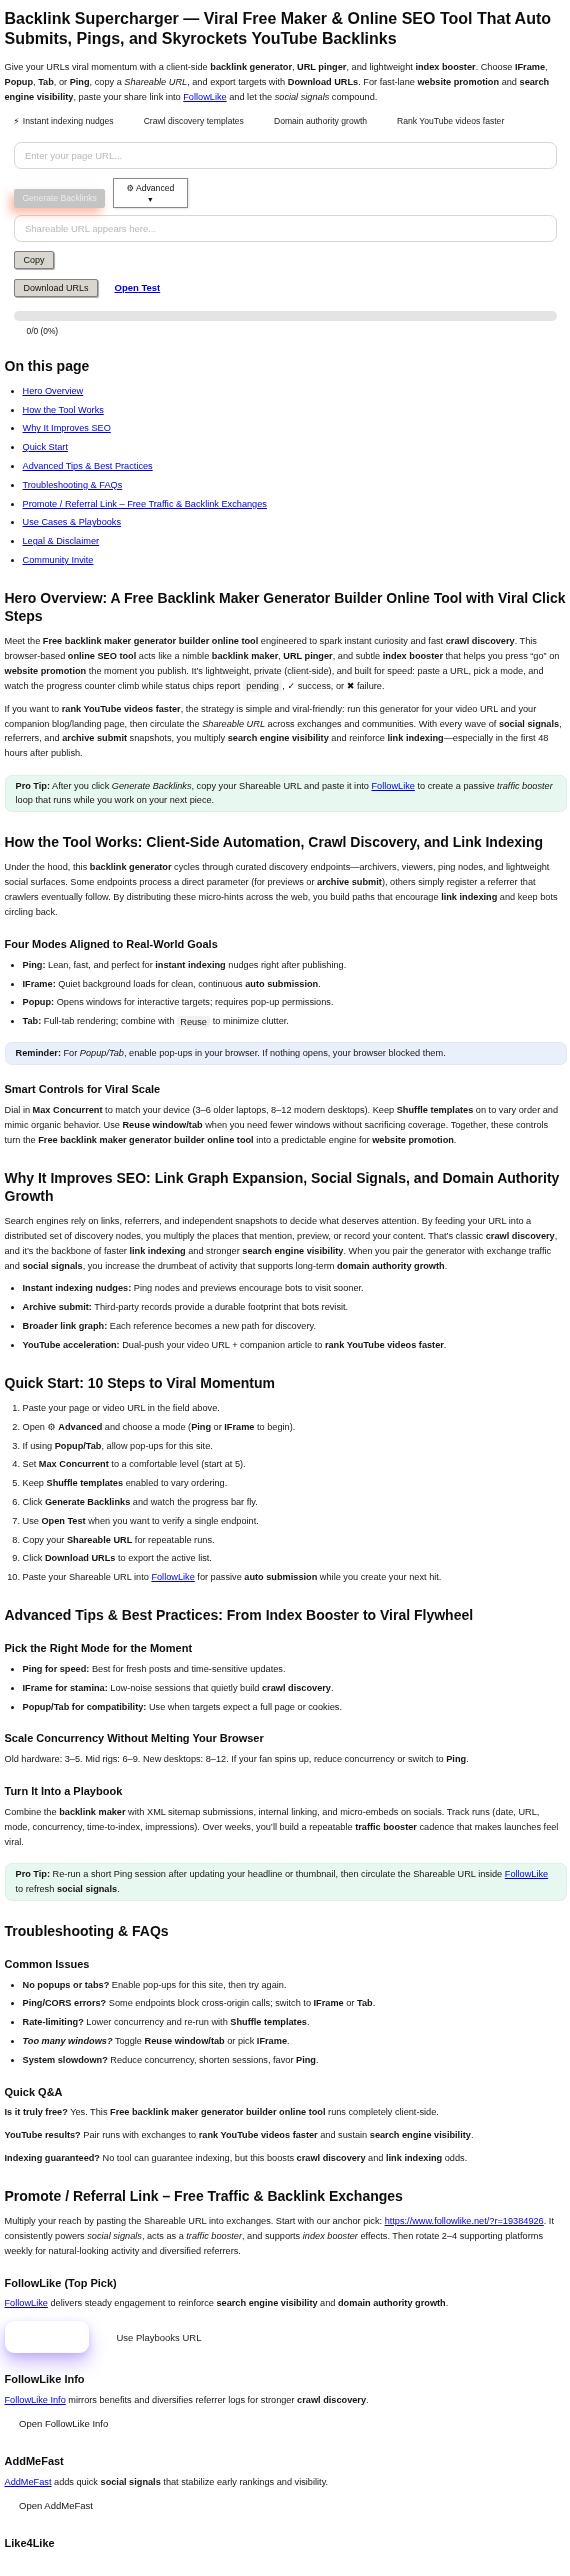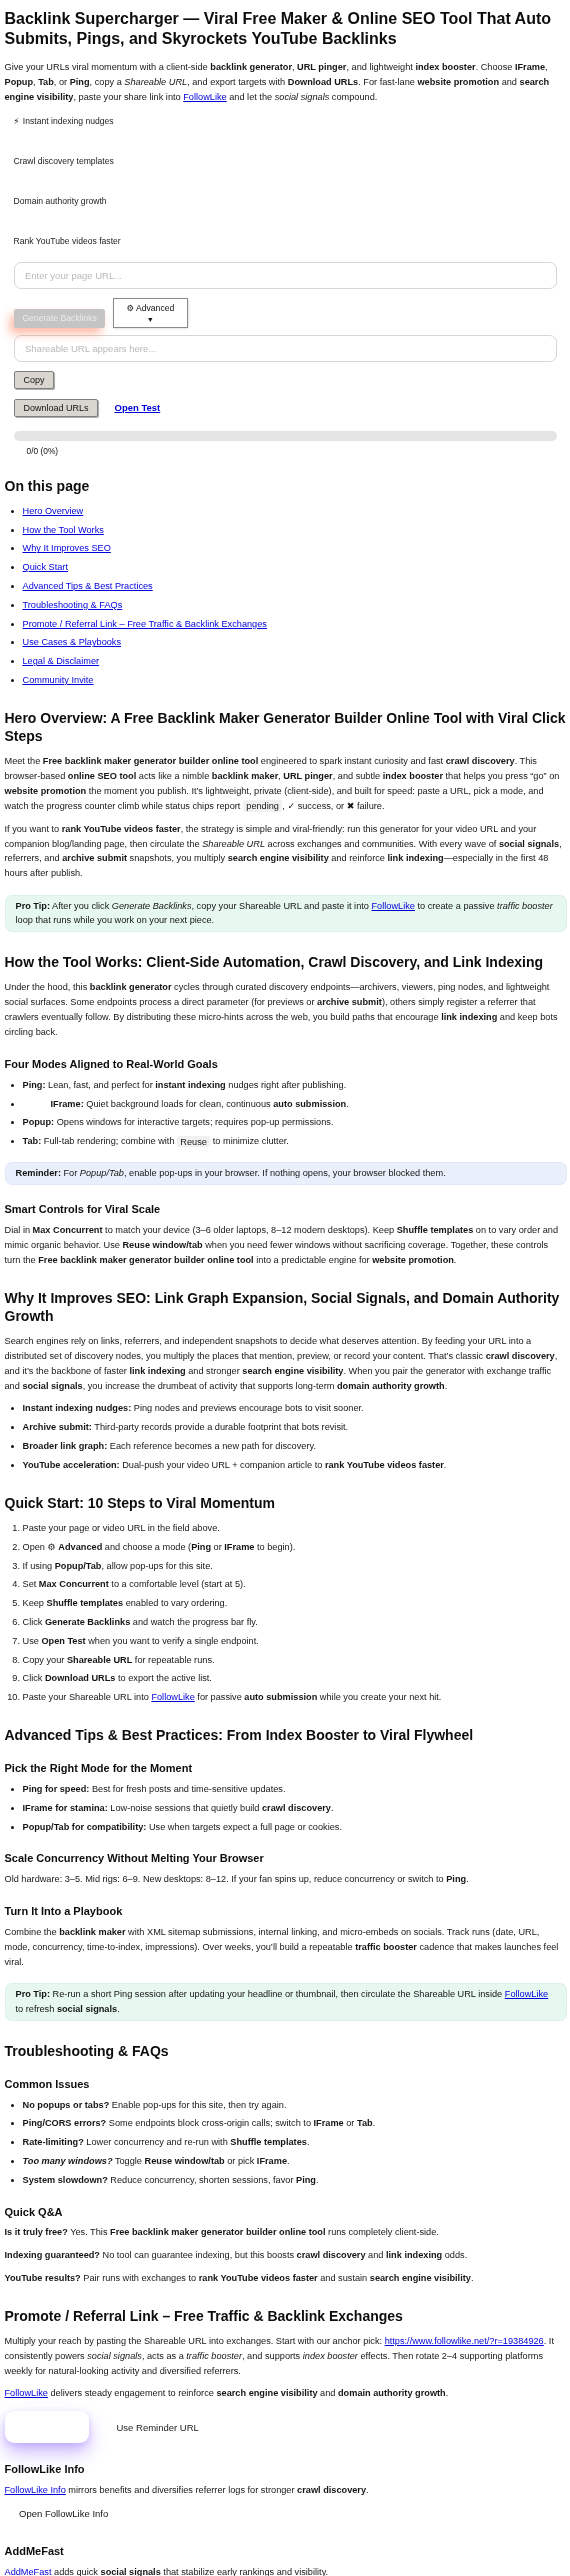--- a/index.html
+++ b/index.html
@@ -8,21 +8,21 @@
   h1{font-size:16px;line-height:1.28;margin:3.3px 0 10px;color:#0d0d0d;}
   h2{font-size:14px;line-height:1.3;margin:21px 0 9px;color:#0d0d0d;}
   h3{font-size:11px;margin:18px 0 7.8px;color:#0d0d0d;}
   p,li{font-size:9.2px;line-height:1.62;color:#161616;}
   p{margin:7.8px 0;}
   ul,ol{margin:7.8px 0;padding-left:18px;}
   li{margin:3.9px 0;}
   .lnk{color:#0000dd;text-decoration:underline;cursor:pointer;}
   .chipbg{background:#f1f1f1;border-radius:2.2px;padding:0.6px 3.3px;}
   .intro{font-size:9.2px;}
-  .chips{display:flex;gap:30px;margin:11px 0 16.7px;padding-left:9px;font-size:8.6px;color:#222;flex-direction:column;}
+  .chips{display:flex;gap:30px;margin:11px 0 16.7px;padding-left:9px;font-size:8.6px;color:#222;}
   .chip{white-space:nowrap;}
   .bolt{margin-right:3.3px;}
   .tool-input{display:block;width:calc(100% - 19px);margin:0 9.5px 9px;height:27px;
     border:0.8px solid #d6d6d6;border-radius:7.2px;padding:0 10px;font-size:9.5px;color:#333;
     box-sizing:border-box;font-family:inherit;outline:none;}
   .tool-input::placeholder{color:#b9b9b9;}
   .ctrl-row{display:flex;align-items:flex-end;gap:7.8px;margin:2.2px 9.5px 7.8px;}
   .gen-btn{background:#c4c4c4;color:#ececec;border:none;border-radius:2.2px;
     padding:4.5px 8.4px;font-size:8.6px;font-family:inherit;cursor:pointer;
     box-shadow:-3.9px 5.6px 10px rgba(255,99,54,.45);}
@@ -105,21 +105,21 @@
       </ul>
       <h2>Hero Overview: A Free Backlink Maker Generator Builder Online Tool with Viral Click Steps</h2>
       <p><span>Meet the </span><span style="font-weight: bold;">Free backlink maker generator builder online tool</span><span> engineered to spark instant curiosity and fast </span><span style="font-weight: bold;">crawl discovery</span><span>. This browser-based </span><span style="font-weight: bold;">online SEO tool</span><span> acts like a nimble </span><span style="font-weight: bold;">backlink maker</span><span>, </span><span style="font-weight: bold;">URL pinger</span><span>, and subtle </span><span style="font-weight: bold;">index booster</span><span> that helps you press “go” on </span><span style="font-weight: bold;">website promotion</span><span> the moment you publish. It’s lightweight, private (client-side), and built for speed: paste a URL, pick a mode, and watch the progress counter climb while status chips report </span><span class="chipbg">pending</span><span>, ✓ success, or ✖ failure.</span></p>
       <p><span>If you want to </span><span style="font-weight: bold;">rank YouTube videos faster</span><span>, the strategy is simple and viral-friendly: run this generator for your video URL and your companion blog/landing page, then circulate the </span><span style="font-style: italic;">Shareable URL</span><span> across exchanges and communities. With every wave of </span><span style="font-weight: bold;">social signals</span><span>, referrers, and </span><span style="font-weight: bold;">archive submit</span><span> snapshots, you multiply </span><span style="font-weight: bold;">search engine visibility</span><span> and reinforce </span><span style="font-weight: bold;">link indexing</span><span>—especially in the first 48 hours after publish.</span></p>
       <div class="tip"><span style="font-weight: bold;">Pro Tip:</span><span> After you click </span><span style="font-style: italic;">Generate Backlinks</span><span>, copy your Shareable URL and paste it into </span><a href="#" class="lnk">FollowLike</a><span> to create a passive </span><span style="font-style: italic;">traffic booster</span><span> loop that runs while you work on your next piece.</span></div>
       <h2>How the Tool Works: Client-Side Automation, Crawl Discovery, and Link Indexing</h2>
       <p><span>Under the hood, this </span><span style="font-weight: bold;">backlink generator</span><span> cycles through curated discovery endpoints—archivers, viewers, ping nodes, and lightweight social surfaces. Some endpoints process a direct parameter (for previews or </span><span style="font-weight: bold;">archive submit</span><span>), others simply register a referrer that crawlers eventually follow. By distributing these micro-hints across the web, you build paths that encourage </span><span style="font-weight: bold;">link indexing</span><span> and keep bots circling back.</span></p>
       <h3>Four Modes Aligned to Real-World Goals</h3>
       <ul>
         <li><span style="font-weight: bold;">Ping:</span><span> Lean, fast, and perfect for </span><span style="font-weight: bold;">instant indexing</span><span> nudges right after publishing.</span></li>
-        <li><span style="font-weight: bold; margin-left: 28px;">IFrame:</span><span> Quiet background loads for clean, continuous </span><span style="font-weight: bold;">auto submission</span><span>.</span></li>
+        <li><span style="font-weight: bold;">IFrame:</span><span> Quiet background loads for clean, continuous </span><span style="font-weight: bold;">auto submission</span><span>.</span></li>
         <li><span style="font-weight: bold;">Popup:</span><span> Opens windows for interactive targets; requires pop-up permissions.</span></li>
         <li><span style="font-weight: bold;">Tab:</span><span> Full-tab rendering; combine with </span><span class="chipbg">Reuse</span><span> to minimize clutter.</span></li>
       </ul>
       <div class="tip blue"><span style="font-weight: bold;">Reminder:</span><span> For </span><span style="font-style: italic;">Popup/Tab</span><span>, enable pop-ups in your browser. If nothing opens, your browser blocked them.</span></div>
       <h3>Smart Controls for Viral Scale</h3>
       <p><span>Dial in </span><span style="font-weight: bold;">Max Concurrent</span><span> to match your device (3–6 older laptops, 8–12 modern desktops). Keep </span><span style="font-weight: bold;">Shuffle templates</span><span> on to vary order and mimic organic behavior. Use </span><span style="font-weight: bold;">Reuse window/tab</span><span> when you need fewer windows without sacrificing coverage. Together, these controls turn the </span><span style="font-weight: bold;">Free backlink maker generator builder online tool</span><span> into a predictable engine for </span><span style="font-weight: bold;">website promotion</span><span>.</span></p>
       <h2>Why It Improves SEO: Link Graph Expansion, Social Signals, and Domain Authority Growth</h2>
       <p><span>Search engines rely on links, referrers, and independent snapshots to decide what deserves attention. By feeding your URL into a distributed set of discovery nodes, you multiply the places that mention, preview, or record your content. That’s classic </span><span style="font-weight: bold;">crawl discovery</span><span>, and it’s the backbone of faster </span><span style="font-weight: bold;">link indexing</span><span> and stronger </span><span style="font-weight: bold;">search engine visibility</span><span>. When you pair the generator with exchange traffic and </span><span style="font-weight: bold;">social signals</span><span>, you increase the drumbeat of activity that supports long-term </span><span style="font-weight: bold;">domain authority growth</span><span>.</span></p>
       <ul>
         <li><span style="font-weight: bold;">Instant indexing nudges:</span><span> Ping nodes and previews encourage bots to visit sooner.</span></li>
@@ -156,28 +156,29 @@
       <h3>Common Issues</h3>
       <ul>
         <li><span style="font-weight: bold;">No popups or tabs?</span><span> Enable pop-ups for this site, then try again.</span></li>
         <li><span style="font-weight: bold;">Ping/CORS errors?</span><span> Some endpoints block cross-origin calls; switch to </span><span style="font-weight: bold;">IFrame</span><span> or </span><span style="font-weight: bold;">Tab</span><span>.</span></li>
         <li><span style="font-weight: bold;">Rate-limiting?</span><span> Lower concurrency and re-run with </span><span style="font-weight: bold;">Shuffle templates</span><span>.</span></li>
         <li><span style="font-weight: bold; font-style: italic;">Too many windows?</span><span> Toggle </span><span style="font-weight: bold;">Reuse window/tab</span><span> or pick </span><span style="font-weight: bold;">IFrame</span><span>.</span></li>
         <li><span style="font-weight: bold;">System slowdown?</span><span> Reduce concurrency, shorten sessions, favor </span><span style="font-weight: bold;">Ping</span><span>.</span></li>
       </ul>
       <h3>Quick Q&amp;A</h3>
       <p><span style="font-weight: bold;">Is it truly free?</span><span> Yes. This </span><span style="font-weight: bold;">Free backlink maker generator builder online tool</span><span> runs completely client-side.</span></p>
+      <p><span style="font-weight: bold;">YouTube results?</span><span> Pair runs with exchanges to </span><span style="font-weight: bold;">rank YouTube videos faster</span><span> and sustain </span><span style="font-weight: bold;">search engine visibility</span><span>.</span></p>
       <p><span style="font-weight: bold;">Indexing guaranteed?</span><span> No tool can guarantee indexing, but this boosts </span><span style="font-weight: bold;">crawl discovery</span><span> and </span><span style="font-weight: bold;">link indexing</span><span> odds.</span></p>
-      <p><span style="font-weight: bold;">YouTube results?</span><span> Pair runs with exchanges to </span><span style="font-weight: bold;">rank YouTube videos faster</span><span> and sustain </span><span style="font-weight: bold;">search engine visibility</span><span>.</span></p>
       <h2>Promote / Referral Link – Free Traffic &amp; Backlink Exchanges</h2>
       <p><span>Multiply your reach by pasting the Shareable URL into exchanges. Start with our anchor pick: </span><a href="#" class="lnk">https://www.followlike.net/?r=19384926</a><span>. It consistently powers </span><span style="font-style: italic;">social signals</span><span>, acts as a </span><span style="font-style: italic;">traffic booster</span><span>, and supports </span><span style="font-style: italic;">index booster</span><span> effects. Then rotate 2–4 supporting platforms weekly for natural-looking activity and diversified referrers.</span></p>
+      <h3>FollowLike (Top Pick)</h3>
       <p><a href="#" class="lnk">FollowLike</a><span> delivers steady engagement to reinforce </span><span style="font-weight: bold;">search engine visibility</span><span> and </span><span style="font-weight: bold;">domain authority growth</span><span>.</span></p>
       <div class="cta-row">
         <button class="glow-btn"></button>
-        <span class="cta-side">Use Reminder URL</span>
+        <span class="cta-side">Use Playbooks URL</span>
       </div>
       <h3>FollowLike Info</h3>
       <p><a href="#" class="lnk">FollowLike Info</a><span> mirrors benefits and diversifies referrer logs for stronger </span><span style="font-weight: bold;">crawl discovery</span><span>.</span></p>
       <div class="action-row"><span class="action-link">Open FollowLike Info</span></div>
       <h3>AddMeFast</h3>
       <p><a href="#" class="lnk">AddMeFast</a><span> adds quick </span><span style="font-weight: bold;">social signals</span><span> that stabilize early rankings and visibility.</span></p>
       <div class="action-row"><span class="action-link">Open AddMeFast</span></div>
       <h3>Like4Like</h3>
     </main>
 

